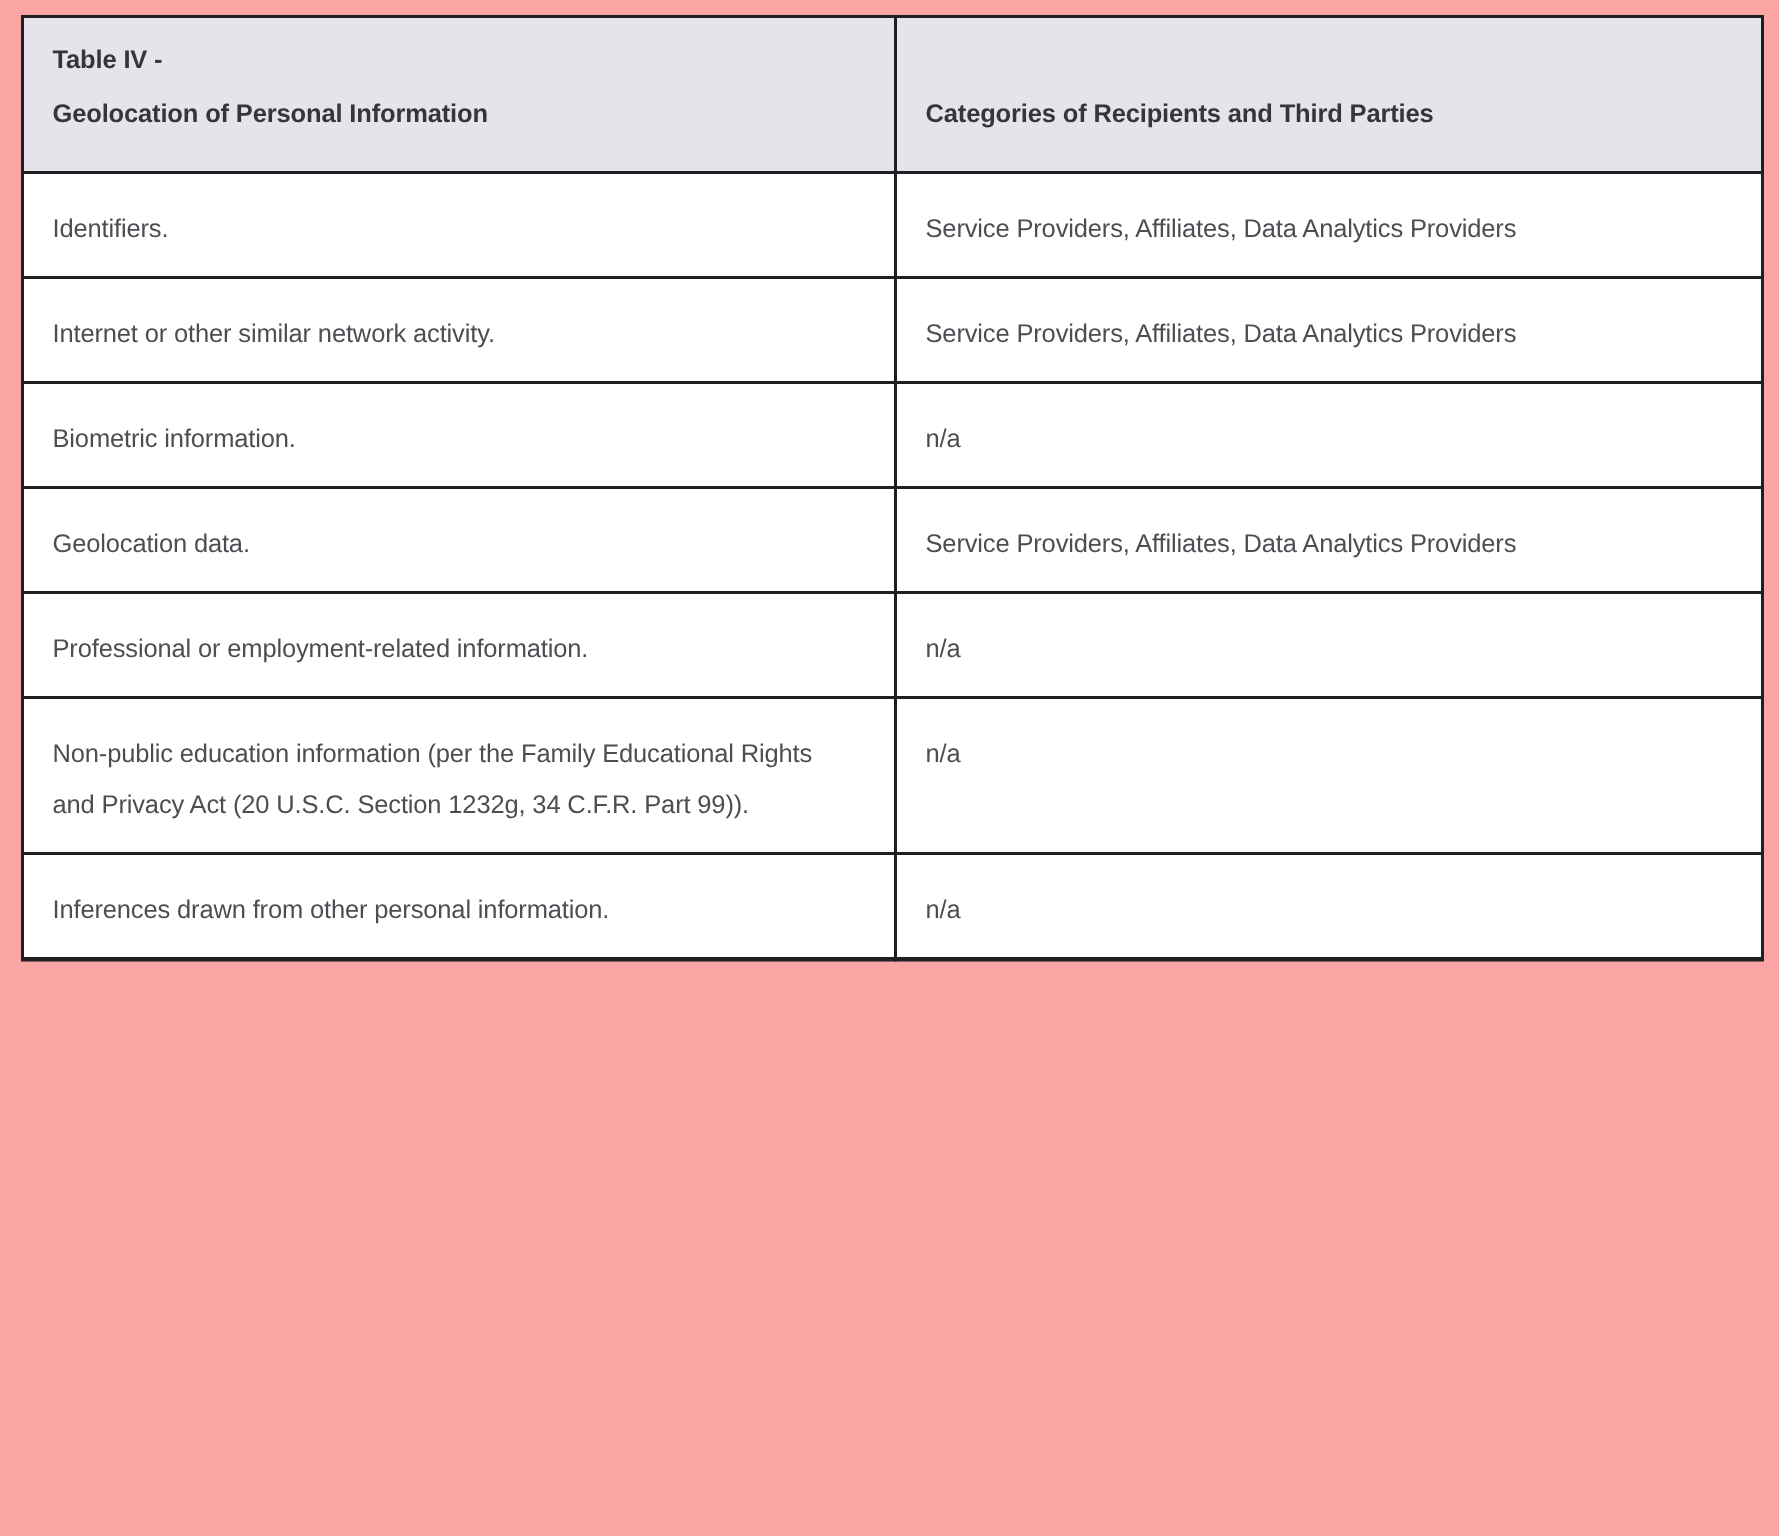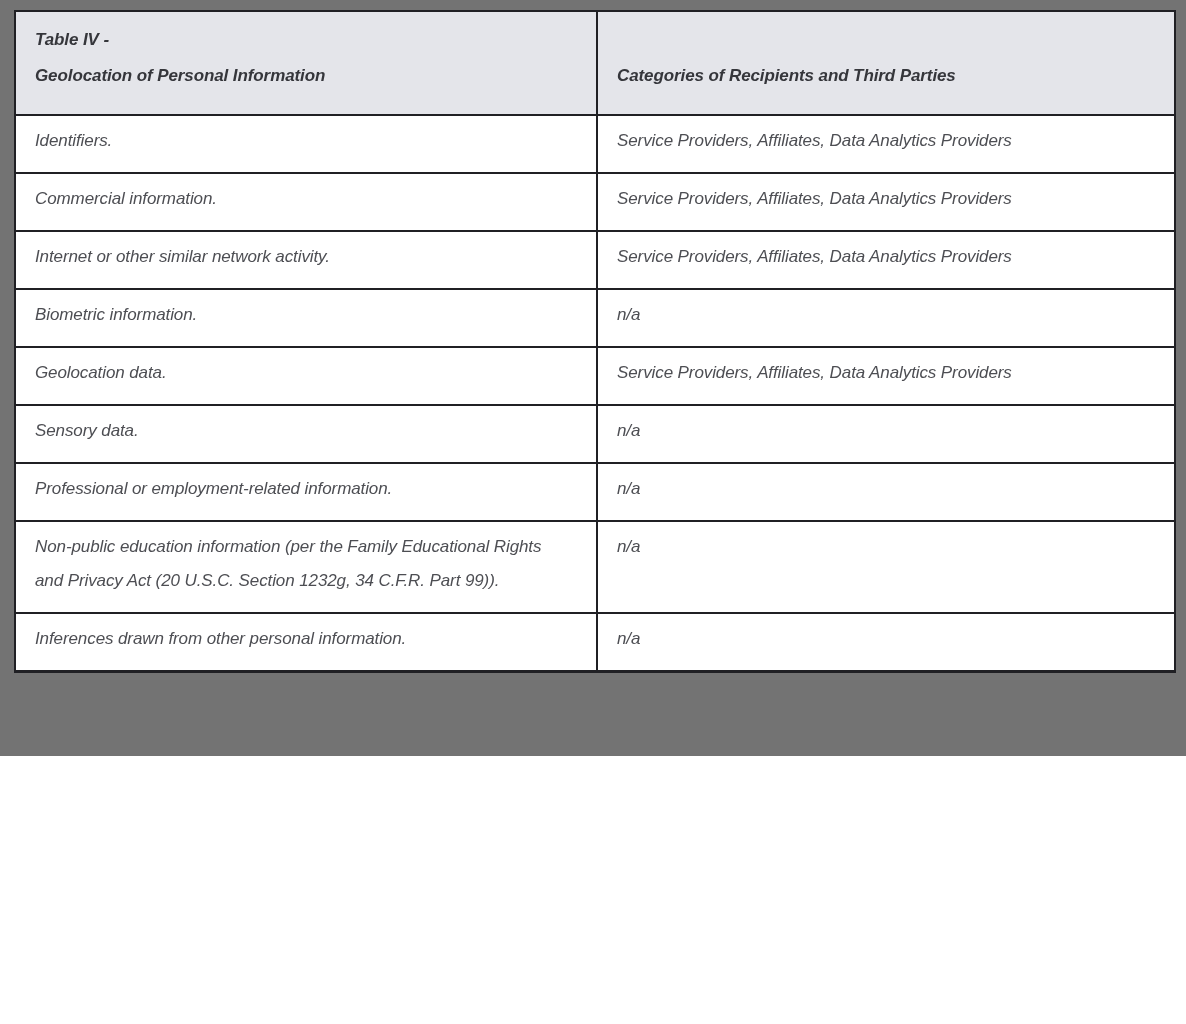--- a/index.html
+++ b/index.html
@@ -3,25 +3,24 @@
 <meta charset="utf-8">
 <style>
   html, body {
     margin: 0;
     padding: 0;
     background: #ffffff;
     font-family: "Liberation Sans", sans-serif;
   }
   .page {
     width: 1186px;
-    height: 756px;
-    background: #737373;
+    height: 1024px;
+    background: #fca5a5;
     box-sizing: border-box;
     padding: 10px 12px 10px 14px;
-    font-style: italic;
   }
   table.iv-table {
     border-collapse: collapse;
     table-layout: fixed;
     width: 1160px;
     border: 2px solid var(--border-color, #202024);
     border-bottom-width: 3px;
   }
   table.iv-table th,
   table.iv-table td {
@@ -39,21 +38,21 @@
     font-weight: bold;
     vertical-align: bottom;
     padding: 10px 28px 20px 19px;
     line-height: 36px;
   }
   table.iv-table td {
     background: #ffffff;
     color: var(--body-text, #4d4e53);
     font-weight: normal;
     vertical-align: top;
-    padding: 8px 28px 14px 19px;
+    padding: 20px 28px 14px 19px;
     line-height: 34px;
   }
 </style>
 </head>
 <body>
 
 <div class="page">
   <table class="iv-table">
     <colgroup>
       <col class="col-left">
@@ -67,38 +66,30 @@
         </th>
         <th>Categories of Recipients and Third Parties</th>
       </tr>
     </thead>
     <tbody id="table-body">
         <tr>
           <td>Identifiers.</td>
           <td>Service Providers, Affiliates, Data Analytics Providers</td>
         </tr>
         <tr>
-          <td>Commercial information.</td>
-          <td>Service Providers, Affiliates, Data Analytics Providers</td>
-        </tr>
-        <tr>
           <td>Internet or other similar network activity.</td>
           <td>Service Providers, Affiliates, Data Analytics Providers</td>
         </tr>
         <tr>
           <td>Biometric information.</td>
           <td>n/a</td>
         </tr>
         <tr>
           <td>Geolocation data.</td>
           <td>Service Providers, Affiliates, Data Analytics Providers</td>
-        </tr>
-        <tr>
-          <td>Sensory data.</td>
-          <td>n/a</td>
         </tr>
         <tr>
           <td>Professional or employment-related information.</td>
           <td>n/a</td>
         </tr>
         <tr>
           <td>Non-public education information (per the Family Educational Rights and Privacy Act (20 U.S.C. Section 1232g, 34 C.F.R. Part 99)).</td>
           <td>n/a</td>
         </tr>
         <tr>

